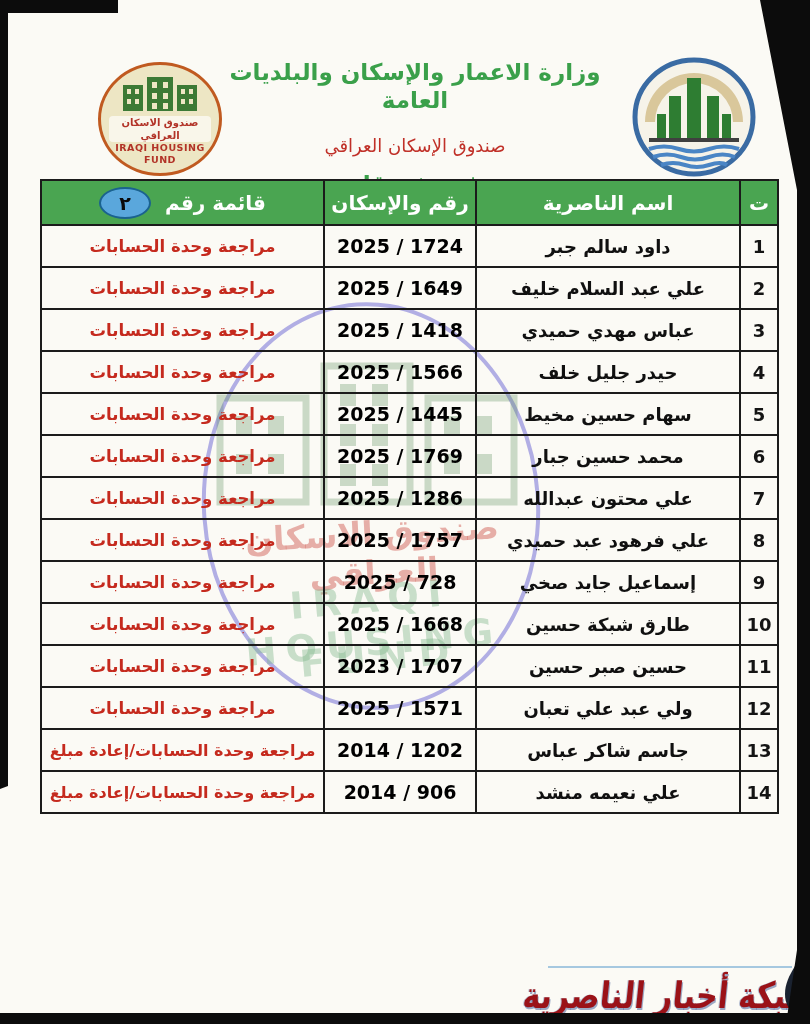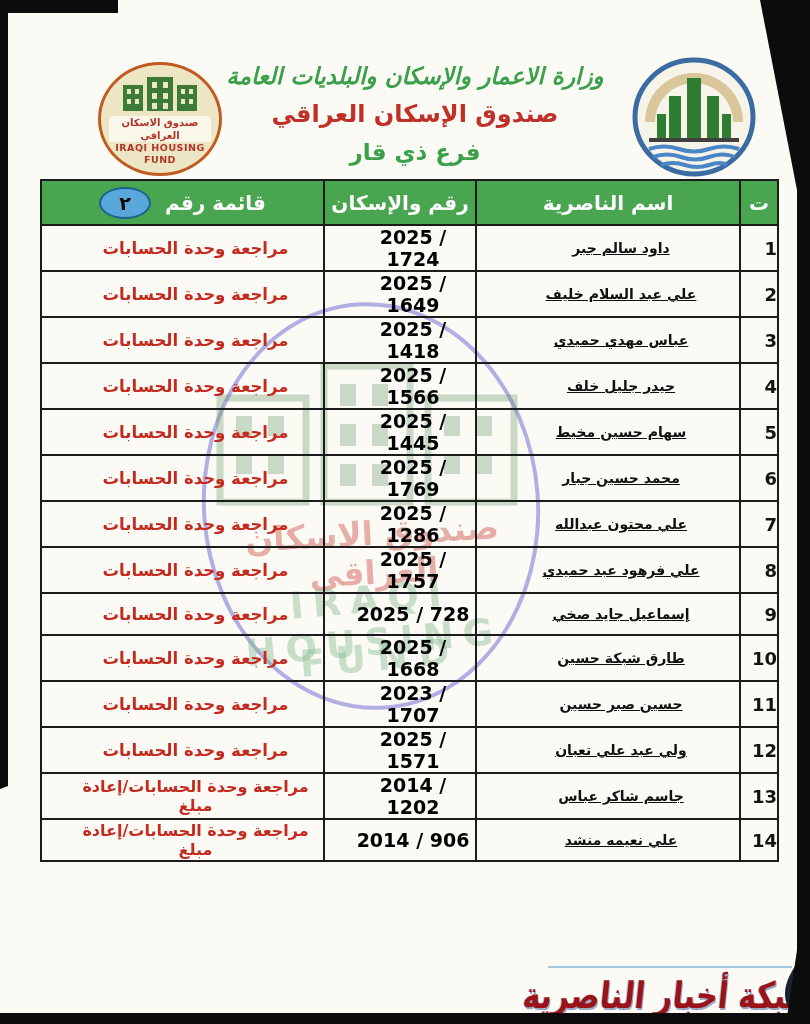--- a/index.html
+++ b/index.html
@@ -9,22 +9,22 @@
     font-family:"DejaVu Sans",sans-serif;
     -webkit-font-smoothing:antialiased;
   }
   .page{position:absolute;inset:0;direction:rtl;}
 
   
   .hdr-text{
     position:absolute;left:225px;top:58px;width:380px;
     text-align:center;direction:rtl;
   }
-  .hdr-line1{color:#3aa04a;font-weight:bold;font-size:23px;line-height:36px;font-style:italic;}
-  .hdr-line2{color:#c03028;font-weight:bold;font-size:24px;line-height:40px;}
+  .hdr-line1{color:#3aa04a;font-weight:bold;font-size:23px;line-height:28px;}
+  .hdr-line2{color:#c03028;font-weight:normal;font-size:18px;line-height:40px;margin-top:12px;}
   .hdr-line3{color:#3aa04a;font-weight:bold;font-size:23px;line-height:36px;}
 
   .seal-left{
     position:absolute;left:98px;top:62px;width:124px;height:114px;
     background:#ede6c4;border:3px solid #c05a20;border-radius:50%;
     box-sizing:border-box;text-align:center;direction:rtl;overflow:hidden;
   }
   .seal-left .bld{margin-top:10px;}
   .seal-left .ar{color:#b23327;font-weight:bold;font-size:10px;line-height:13px;
     background:rgba(255,255,255,.65);margin:1px 8px 0 8px;border-radius:4px;}
@@ -62,23 +62,23 @@
   table.roster col.c-name{width:264px;}
   table.roster col.c-case{width:152px;}
   table.roster col.c-list{width:283px;}
   table.roster th,table.roster td{
     border:2px solid #1b1b1b;text-align:center;vertical-align:middle;
     padding:0;background:transparent;
   }
   table.roster thead th{
     background:#4aa551;color:#fff;font-weight:bold;font-size:20px;height:43px;
   }
-  table.roster tbody td{height:40px;padding-left:26px;}
+  table.roster tbody td{height:40px;}
   td.idx{font-size:18px;font-weight:600;color:#141414;background:rgba(252,252,249,.6);}
-  td.name{font-size:14px;font-weight:bold;color:#101010;text-decoration:underline;}
+  td.name{font-size:18px;font-weight:bold;color:#101010;}
   td.case{font-size:19px;font-weight:bold;color:#000000;direction:ltr;}
   td.status{font-size:16.5px;font-weight:bold;color:#c52a1e;}
   td.status.small{font-size:16px;}
   .list-head{display:flex;align-items:center;justify-content:center;gap:14px;flex-direction:row;}
   .badge{
     display:inline-block;width:52px;height:32px;border-radius:50%;
     background:#5aa7dc;border:2px solid #1a628f;box-sizing:border-box;
     color:#0a0a0a;font-size:19px;font-weight:bold;line-height:28px;text-align:center;
   }
 

